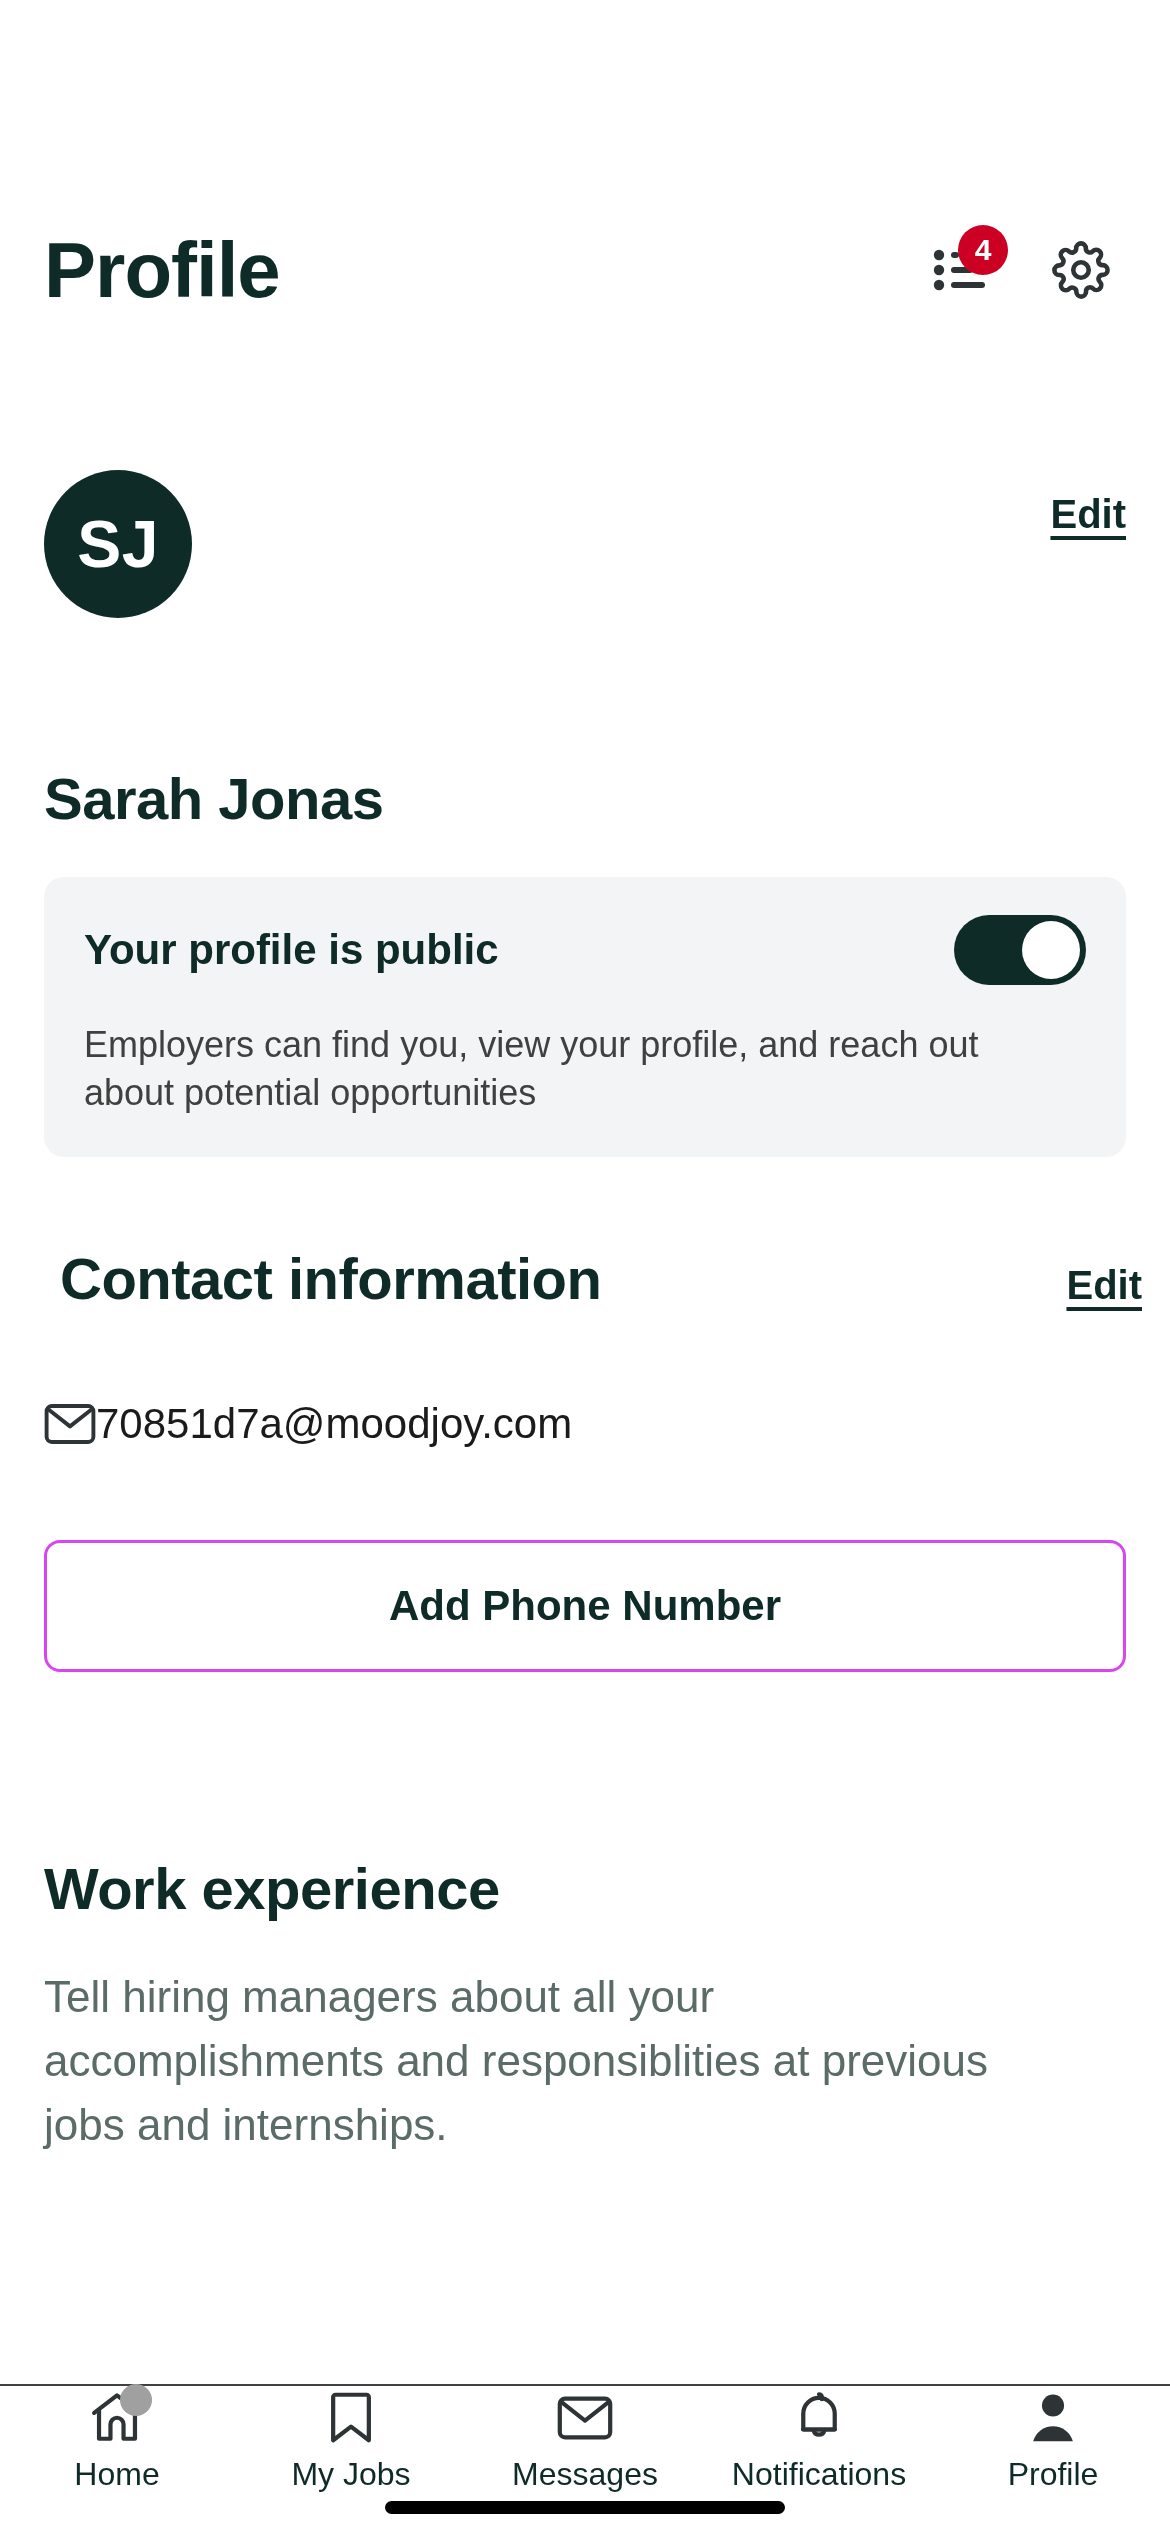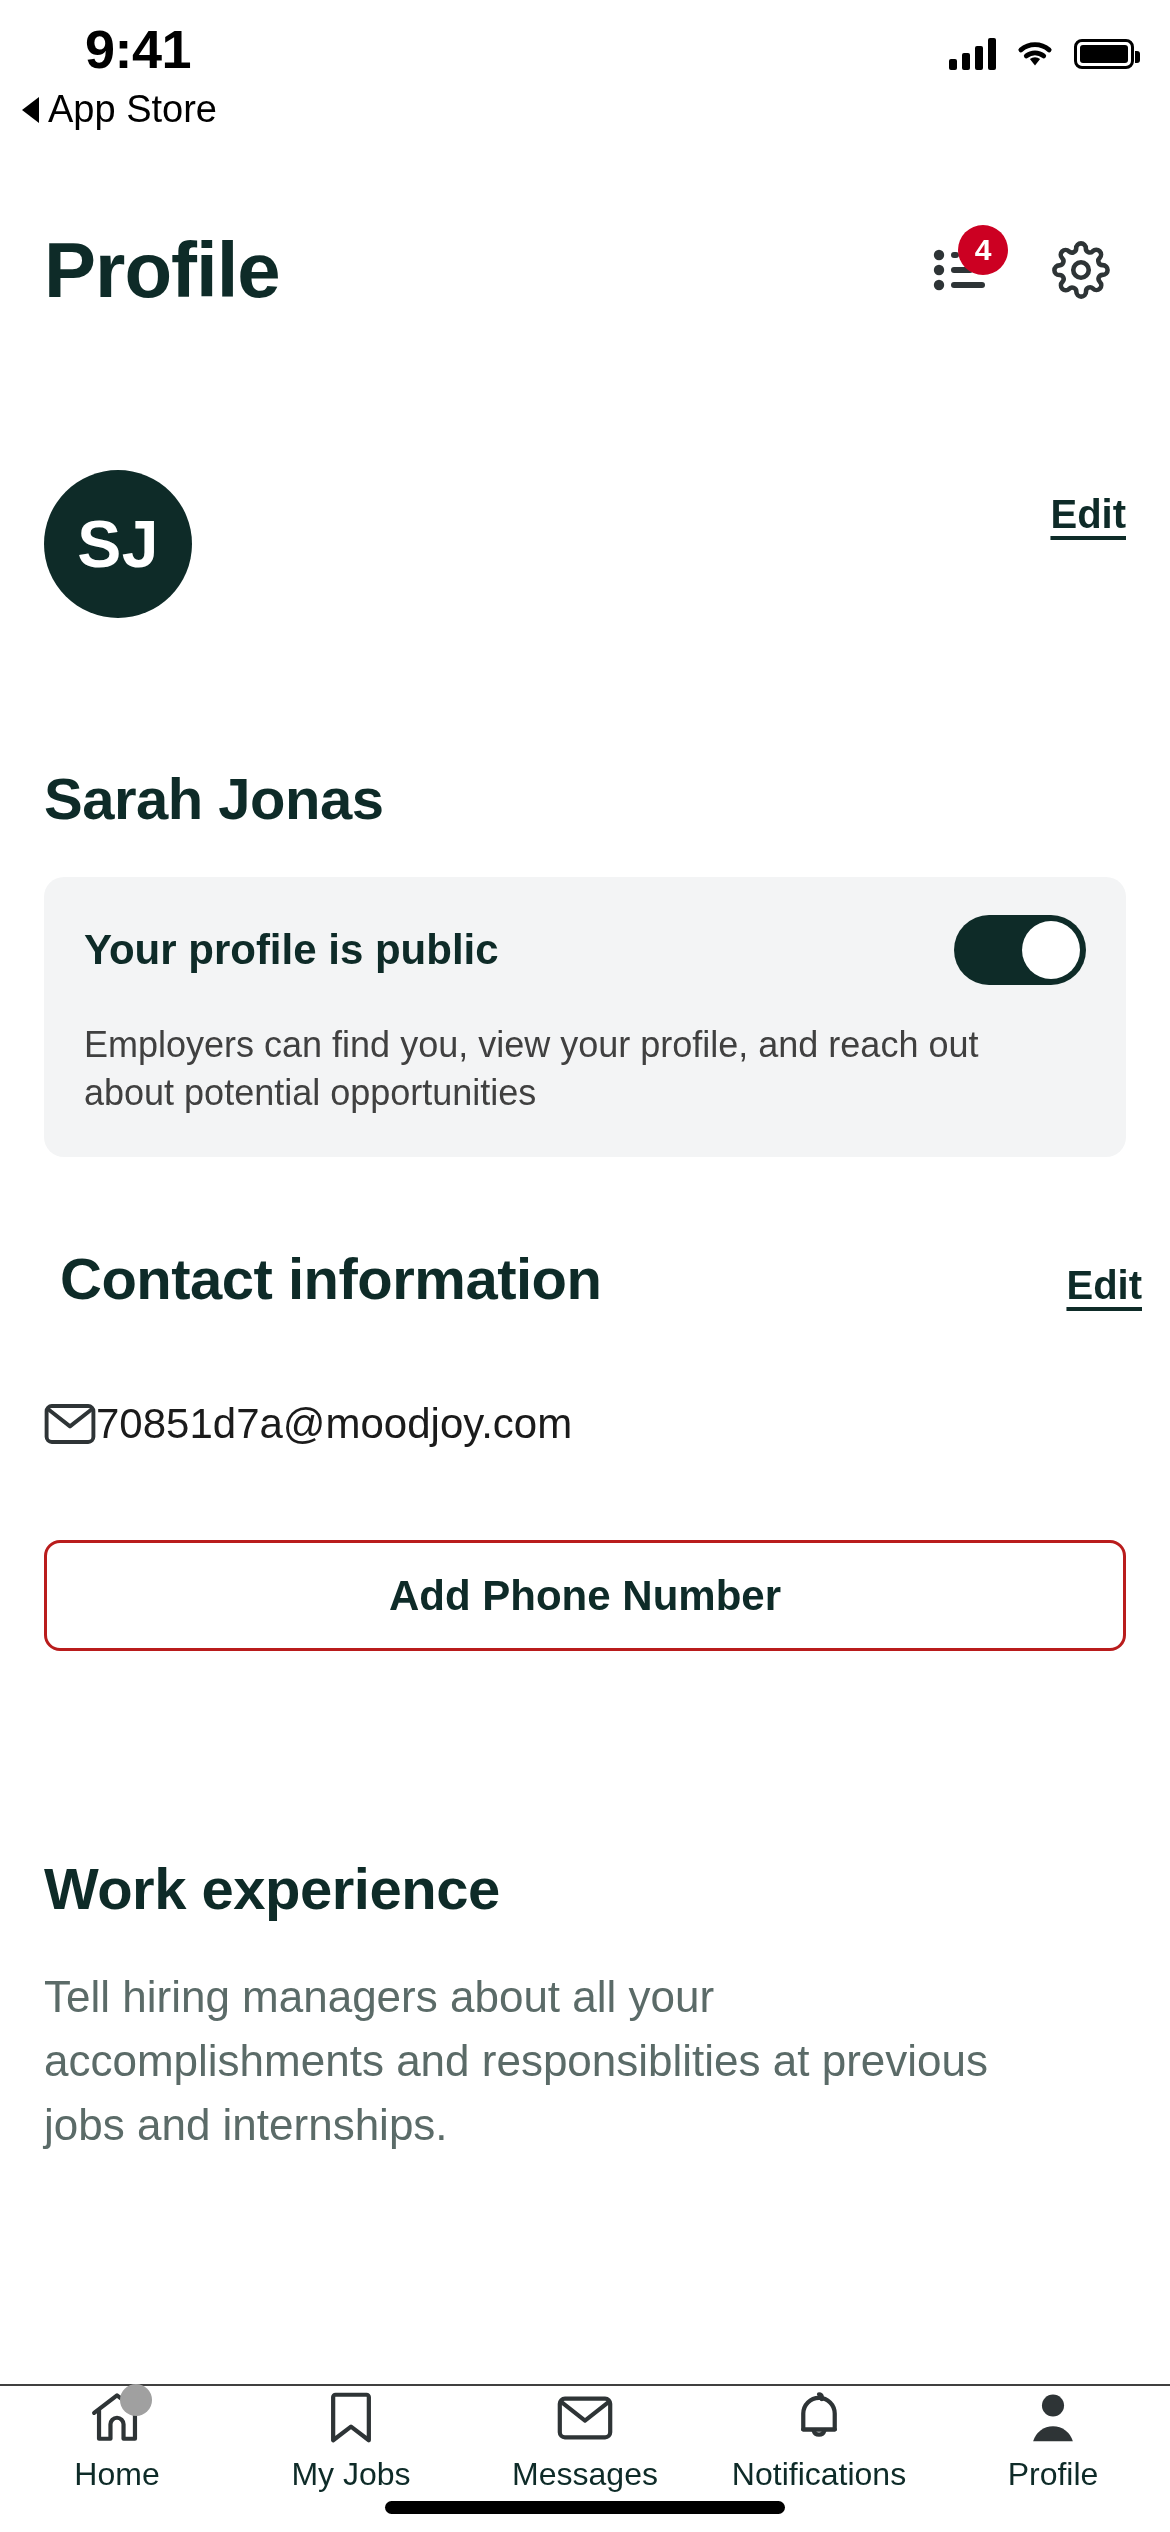--- a/index.html
+++ b/index.html
@@ -119,22 +119,22 @@
   #contact-head { top:1245px;margin-left:16px; }
 
   .email-row {
     position:absolute; top:1400px; left:44px;
     display:flex; align-items:center; 
   }
   .email-text { font-size:42px; color:#1B1B1B; }
 
   .outline-btn {
     position:absolute; top:1540px; left:44px;
-    width:1082px; height:111px;
-    border:3px solid #b91c1c; border-radius:16px;
+    width:1082px; height:132px;
+    border:3px solid #d946ef; border-radius:16px;
     background:#fff; color:#0E2B28;
     font-family:"Liberation Sans", sans-serif;
     font-size:42px; font-weight:700;
     display:flex; align-items:center; justify-content:center;
   }
 
   
   #work-title {
     position:absolute; top:1855px; left:44px;
     font-size:58px; font-weight:700; color:#0E2B28; letter-spacing:-0.5px;
@@ -165,43 +165,20 @@
   .home-indicator {
     position:absolute; left:50%; transform:translateX(-50%);
     bottom:18px; width:400px; height:13px; border-radius:999px; background:#000;
   }
 </style>
 </head>
 <body>
 
 <div class="phone">
 
-  <div class="statusbar">
-    <div class="sb-time">9:41</div>
-    <div class="sb-back">
-      <span class="sb-back-caret"></span>
-      <span>App Store</span>
-    </div>
-    <div class="sb-right">
-      <span class="bars">
-          <i></i>
-          <i></i>
-          <i></i>
-          <i></i>
-        </span>
-      <svg class="wifi" viewBox="0 0 24 20">
-        <path d="M12 17.2 L15.2 13.2 A5 5 0 0 0 8.8 13.2 Z" fill="#000"></path>
-        <path d="M3.2 7.4 A13.5 13.5 0 0 1 20.8 7.4" stroke="#000" stroke-width="3.1" fill="none" stroke-linecap="round"></path>
-        <path d="M6.6 11.2 A8.6 8.6 0 0 1 17.4 11.2" stroke="#000" stroke-width="3.1" fill="none" stroke-linecap="round"></path>
-      </svg>
-      <span class="batt">
-          <span></span>
-        </span>
-    </div>
-  </div>
 
   <div class="header">
     <div class="page-title">Profile</div>
     <div class="header-actions">
       <div class="icon-btn">
         <svg width="56" height="50" viewBox="0 0 28 25">
           <circle cx="3" cy="5" r="2.6" fill="#2E3436"></circle>
           <circle cx="3" cy="12.5" r="2.6" fill="#2E3436"></circle>
           <circle cx="3" cy="20" r="2.6" fill="#2E3436"></circle>
           <rect x="9" y="3.5" width="4" height="3" rx="1.5" fill="#2E3436"></rect>

